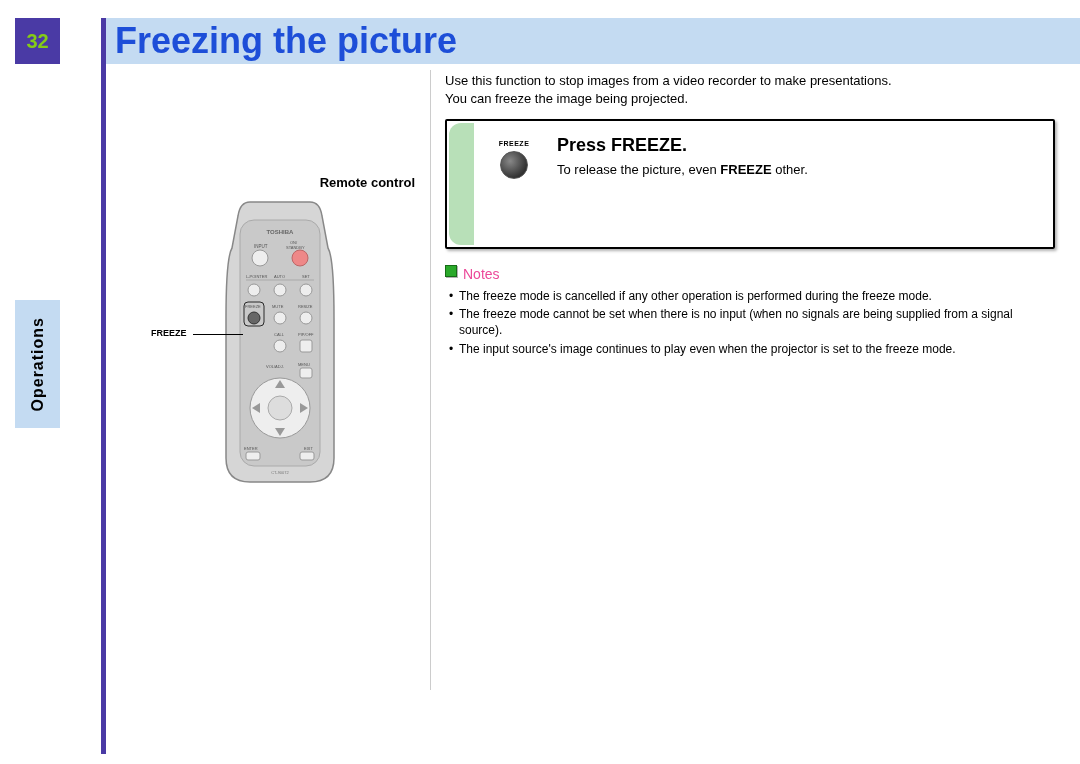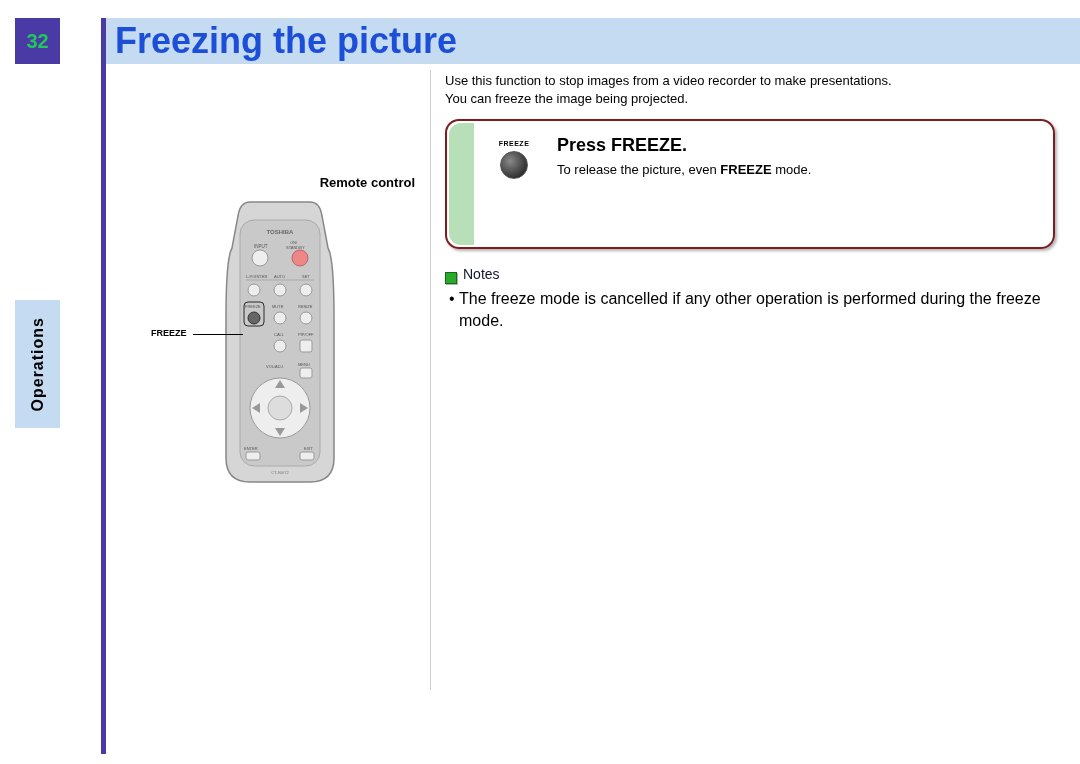--- a/index.html
+++ b/index.html
@@ -19,21 +19,21 @@
     height: 46px;
     background: #c4dbf2;
   }
   .page-number {
     position: absolute;
     top: 18px;
     left: 15px;
     width: 45px;
     height: 46px;
     background: #4a3aa5;
-    color: #22c55e;
+    color: #84cc16;
     font-size: 20px;
     font-weight: bold;
     display: flex;
     align-items: center;
     justify-content: center;
   }
   .spacer-column {
     position: absolute;
     top: 18px;
     left: 60px;
@@ -145,22 +145,22 @@
     color: #000;
     line-height: 1.35;
   }
   .intro-text {
     margin-bottom: 12px;
   }
 
   
   .instruction-box {
     position: relative;
-    border: 2px solid #7f1d1d;
-    border-radius: 14px;
+    border: 2px solid #000000;
+    border-radius: 2px;
     padding: 12px 20px 14px 110px;
     margin-bottom: 6px;
     box-shadow: 2px 2px 3px rgba(0,0,0,0.3);
     min-height: 100px;
   }
   .instruction-box .accent {
     position: absolute;
     left: 2px;
     top: 2px;
     bottom: 2px;
@@ -203,38 +203,38 @@
     border: 1.5px solid #000;
     border-radius: 6px;
     padding: 2px 3px;
     line-height: 0;
   }
   .freeze-icon-inline svg { display: block; }
 
   .notes-header {
     margin-top: 16px;
     font-size: 14px;
-    color: #0f172a;
+    color: #ec4899;
     display: flex;
-    align-items: flex-end;
+    align-items: flex-start;
     font-weight: normal;
   }
   .notes-header .sq {
     width: 10px;
     height: 10px;
     background: #2aa92a;
     border: 1px solid #166c16;
     margin-right: 6px;
     box-shadow: 1px 1px 0 rgba(0,0,0,0.3);
   }
   .notes-list {
     margin: 4px 0 0 4px;
     padding: 0;
     list-style: none;
-    font-size: 16px;
+    font-size: 12px;
   }
   .notes-list li {
     position: relative;
     padding-left: 10px;
     margin-bottom: 2px;
     line-height: 1.35;
   }
   .notes-list li::before {
     content: "•";
     position: absolute;
@@ -328,26 +328,28 @@
 
   <div class="instruction-box">
     <div class="accent"></div>
     <div class="key-icon">
       <div class="klabel">FREEZE</div>
       <div class="kbtn"></div>
     </div>
     <div class="instruction-title">Press FREEZE.</div>
     <div class="instruction-body">
       <div>
-        <span>To release the picture, even </span><b>FREEZE</b><span> mode.</span>
+        <span>To release the picture, even </span><b>FREEZE</b><span> other.</span>
       </div>
       <div style="height:10px"></div>
     </div>
   </div>
 
   <div class="notes-header">
     <span class="sq"></span>
     <span>Notes</span>
   </div>
   <ul class="notes-list">
     <li>The freeze mode is cancelled if any other operation is performed during the freeze mode.</li>
+    <li>The freeze mode cannot be set when there is no input (when no signals are being supplied from a signal source).</li>
+    <li>The input source's image continues to play even when the projector is set to the freeze mode.</li>
   </ul>
 </div>
 
 </body></html>

